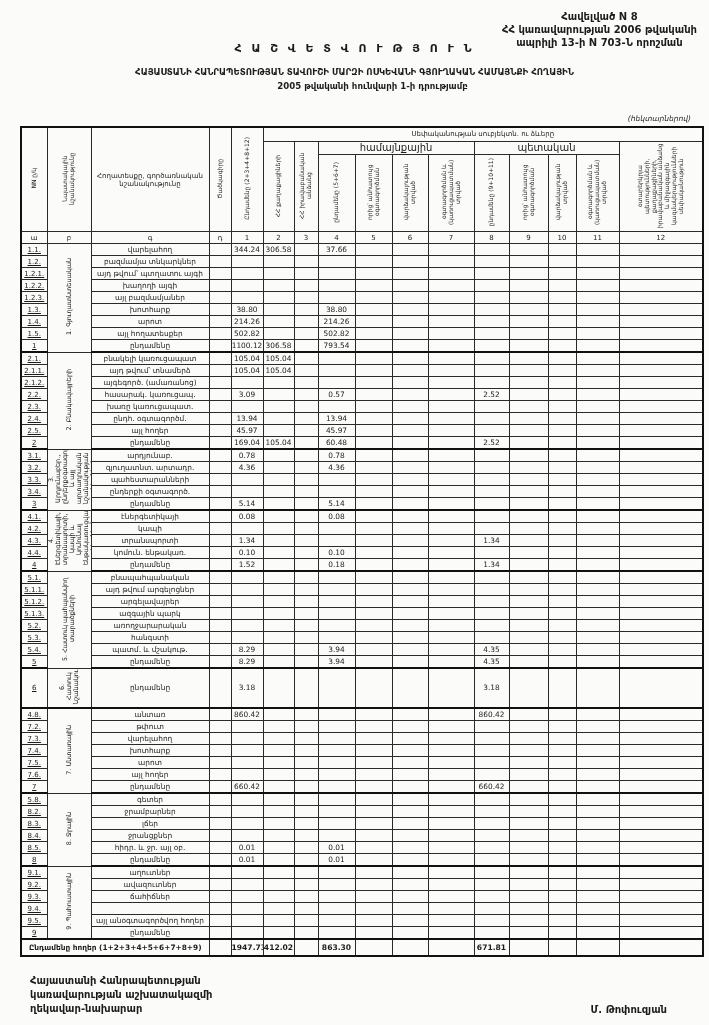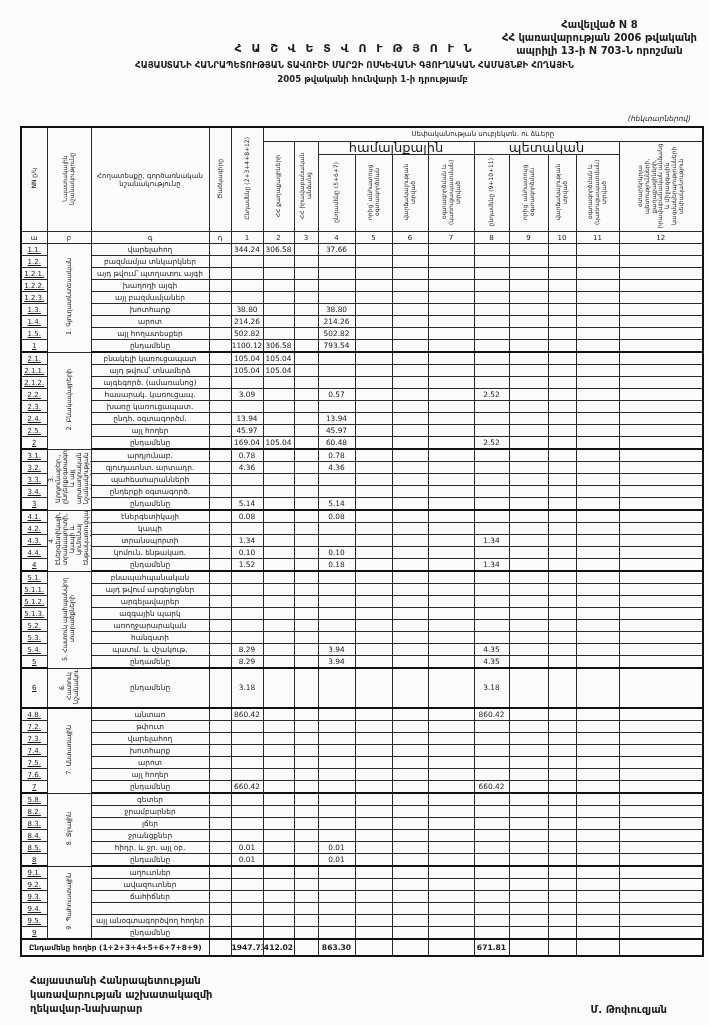--- a/index.html
+++ b/index.html
@@ -3,41 +3,41 @@
 <meta charset="utf-8">
 <style>
   html,body{margin:0;padding:0;background:#9a9a9a;}
   .page{
     position:relative;width:709px;height:1025px;margin:0 auto;
     background:#fbfbf9;color:#1c1c1c;
     font-family:"DejaVu Sans",sans-serif;
     overflow:hidden;
   }
   
-  .annex{position:absolute;top:18px;right:12px;text-align:center;
+  .annex{position:absolute;top:10px;right:12px;text-align:center;
     font-size:10px;line-height:13px;font-weight:bold;}
   
   .titles{position:absolute;top:42px;left:0;width:100%;text-align:center;font-weight:bold;}
-  .t-main{font-size:11px;letter-spacing:3px;margin-bottom:5px;}
+  .t-main{font-size:11px;letter-spacing:3px;margin-bottom:12px;}
   .t-sub{font-size:8.6px;line-height:11px;}
   .t-date{font-size:8.6px;margin-top:3px;padding-left:36px;}
   .units{position:absolute;top:114px;right:18px;font-size:7.5px;font-style:italic;}
   
   table.land{
     position:absolute;left:20px;top:126px;width:682px;
     border-collapse:collapse;table-layout:fixed;
     border:2px solid #111;
   }
   table.land th,table.land td{
     border:1px solid #2a2a2a;padding:0;overflow:hidden;
     font-weight:normal;vertical-align:middle;text-align:center;
   }
   thead th{font-size:6px;line-height:6.5px;}
   .h-top{height:13px;font-size:7px;}
-  .h-grp{height:12px;font-size:13px;}
+  .h-grp{height:12px;font-size:10px;}
   .h-rot{height:76px;}
   .vt{display:inline-block;writing-mode:vertical-rl;transform:rotate(180deg);
       font-size:6px;line-height:6.8px;max-height:70px;}
   .vt.tall2{max-height:86px;}
   .h-landtype{font-size:7px;line-height:8px;}
   .idx td{height:11px;font-size:7px;border-top:1.6px solid #111;}
   tbody td{height:11px;font-size:7.4px;line-height:8px;}
   td.row-num{font-size:7px;text-decoration:underline;}
   td.row-label{text-align:left;padding-left:2px;}
   td.ind1{padding-left:24px;}

